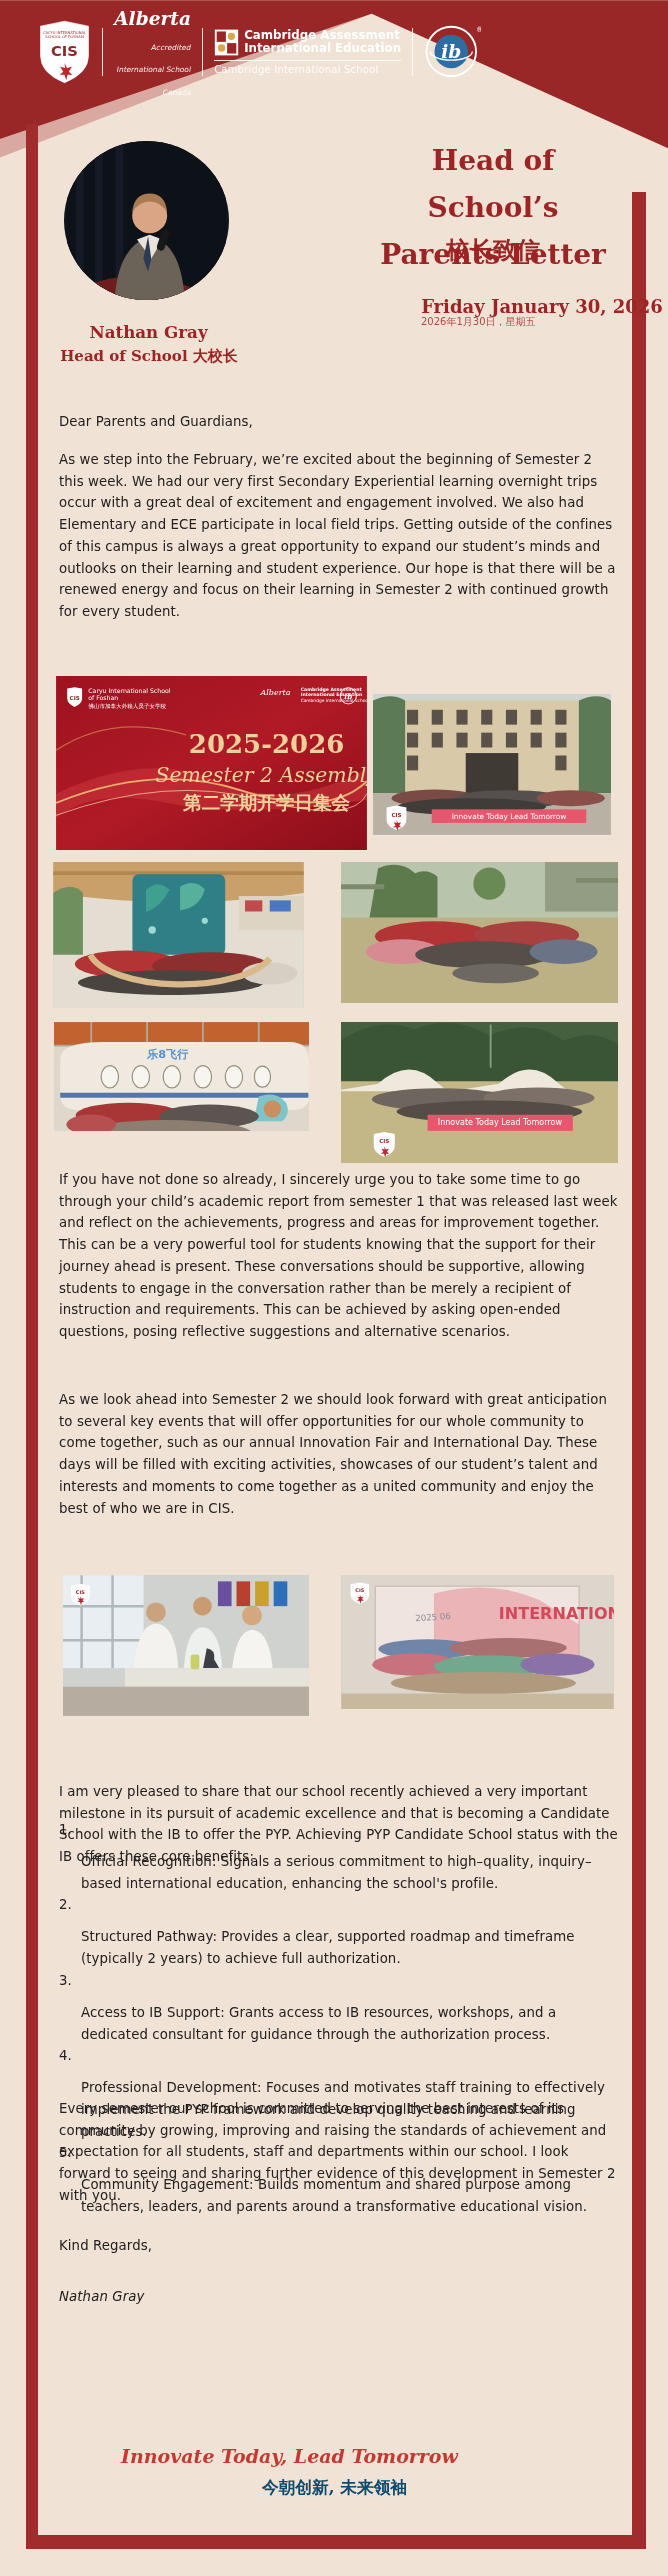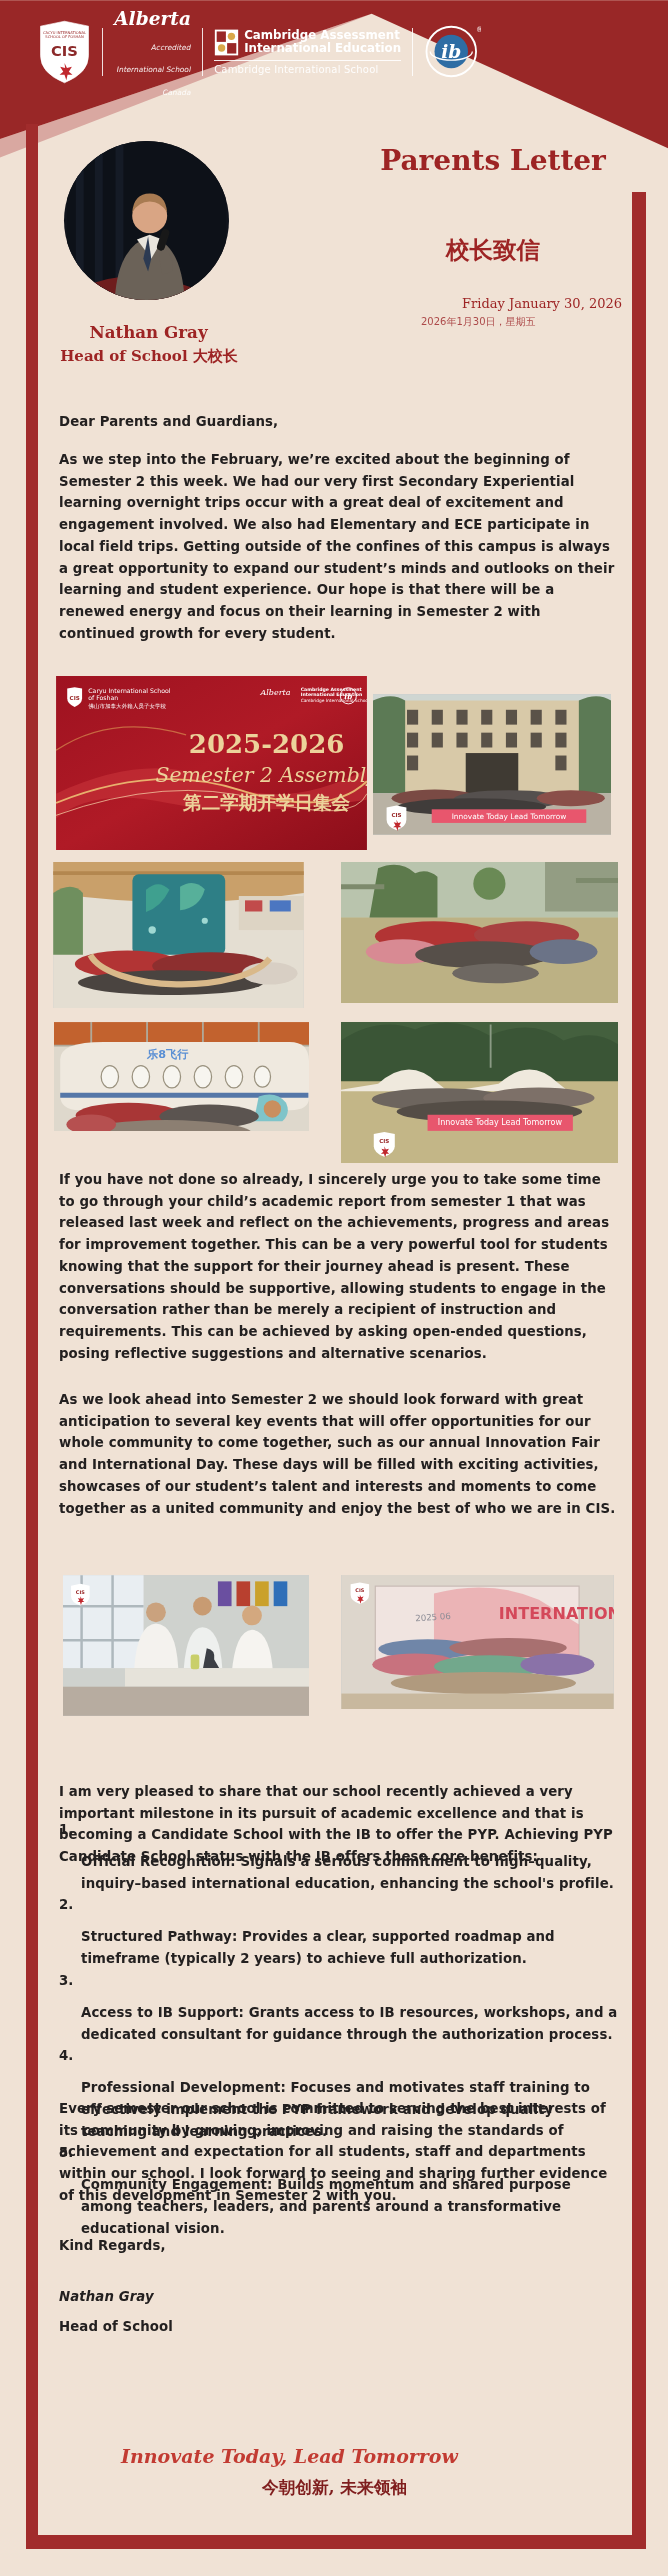--- a/index.html
+++ b/index.html
@@ -17,40 +17,40 @@
   .alberta .sm{font-size:7.4px;font-style:italic;opacity:.92;margin-top:13px;}
   .cambridge{display:flex;flex-direction:column;}
   .cam-top{display:flex;align-items:center;gap:5px;font-weight:bold;font-size:11.8px;line-height:1.1;}
   .cam-rule{height:1.2px;background:rgba(255,255,255,.9);margin:3.7px 0 3.1px 0;}
   .cam-sub{font-size:10px;letter-spacing:0.2px;opacity:.95;}
   .ib-badge{position:relative;width:57px;height:57px;flex:0 0 auto;}
   
   .title-font{font-family:"DejaVu Serif",serif;color:#9d2424;}
   .h-title{position:absolute;left:372px;top:137px;width:242px;text-align:center;font-weight:bold;font-size:28px;line-height:47px;}
   .h-title-zh{position:absolute;left:372px;top:234px;width:242px;text-align:center;font-weight:bold;font-size:23.5px;}
-  .h-date{position:absolute;left:421px;top:296px;width:242px;text-align:center;font-weight:normal;font-size:13px;}
+  .h-date{position:absolute;left:421px;top:296px;width:242px;text-align:center;font-weight:bold;font-size:18px;}
   .h-date-zh{position:absolute;left:421px;top:315px;width:242px;text-align:left;font-size:10px;color:#ad4a4a;}
   
   .portrait{position:absolute;left:64px;top:141px;width:165px;height:159px;border-radius:50%;overflow:hidden;background:#10141c;}
   .p-name{position:absolute;left:43px;top:322px;width:211px;text-align:center;font-weight:bold;font-size:16.7px;}
   .p-role{position:absolute;left:25px;top:347px;width:248px;text-align:center;font-weight:bold;font-size:15px;}
   
-  .body-txt{position:absolute;left:59px;width:560px;color:#232020;font-size:13.3px;line-height:21.7px;letter-spacing:0.1px;font-weight:bold;}
+  .body-txt{position:absolute;left:59px;width:560px;color:#232020;font-size:13.3px;line-height:21.7px;letter-spacing:0.1px;}
   .list-row{display:flex;}
   .list-num{width:22px;flex:0 0 auto;}
   .list-body{flex:1;margin-top:32px;}
   .sig-italic{font-style:italic;}
   
   .photo{position:absolute;overflow:hidden;background:#ccc;}
   .photo svg{display:block;}
   
   .foot-en{position:absolute;left:0;top:2445px;width:579px;text-align:center;
            font-family:"DejaVu Serif",serif;font-style:italic;font-weight:bold;font-size:19px;color:#c23b32;}
   .foot-zh{position:absolute;left:0;top:2476px;width:669px;text-align:center;
-           font-family:"DejaVu Serif",serif;font-weight:bold;font-size:16.7px;color:#7f1d1d;}
+           font-family:"DejaVu Serif",serif;font-weight:bold;font-size:16.7px;color:#0c4a6e;}
 </style>
 </head>
 <body>
 
 <div class="page">
 
   <svg class="hdr-svg" width="669" height="310" viewBox="0 0 1080 500">
     <polygon points="600,22 0,224 0,254" fill="#d9a8a1"></polygon>
     <polygon points="0,0 1080,0 1080,240 600,22 0,224" fill="#992727"></polygon>
   </svg>
@@ -96,20 +96,21 @@
     <svg class="ib-badge" viewBox="0 0 92 92">
       <circle cx="44" cy="46" r="40" fill="none" stroke="#fff" stroke-width="3"></circle>
       <circle cx="44" cy="46" r="27" fill="#2e6da4"></circle>
       <path d="M10 46 a34 14 0 0 0 68 0" fill="none" stroke="#fff" stroke-width="2"></path>
       <text x="44" y="56" text-anchor="middle" font-family="DejaVu Serif,serif" font-style="italic" font-weight="bold" font-size="30" fill="#fff">ib</text>
       <text x="84" y="14" font-size="12" fill="#fff">®</text>
     </svg>
   </div>
 
   <div class="h-title title-font">
+    <div>Head of School’s</div>
     <div>Parents Letter</div>
   </div>
   <div class="h-title-zh title-font">校长致信</div>
   <div class="h-date title-font">Friday January 30, 2026</div>
   <div class="h-date-zh">2026年1月30日，星期五</div>
 
   <div class="portrait">
     <svg width="165" height="159" viewBox="0 0 100 100">
       <rect width="100" height="100" fill="#0d1118"></rect>
       <path d="M8 0 v100 M20 0 v100 M33 0 v100" stroke="#151b26" stroke-width="5"></path>
@@ -151,21 +152,20 @@
     </div>
     <div class="list-row">
       <div class="list-num">5.</div>
       <div class="list-body">Community Engagement: Builds momentum and shared purpose among teachers, leaders, and parents around a transformative educational vision.</div>
     </div>
   </div>
 
   <div class="body-txt" style="top:2098px;">Every semester our school is committed to serving the best interests of its community by growing, improving and raising the standards of achievement and expectation for all students, staff and departments within our school. I look forward to seeing and sharing further evidence of this development in Semester 2 with you.</div>
   <div class="body-txt" style="top:2235px;">Kind Regards,</div>
   <div class="body-txt sig-italic" style="top:2286px;">Nathan Gray</div>
-  <div class="body-txt" style="top:2316px;">Head of School</div>
 
   <div class="photo" style="left:56px;top:676px;width:311px;height:174px;">
     <svg width="311" height="174" viewBox="0 0 502 281">
       <defs>
         <linearGradient id="pg" x1="0" y1="0" x2="1" y2="1">
           <stop offset="0" stop-color="#9e1220"></stop>
             <stop offset=".5" stop-color="#b01a26"></stop>
             <stop offset="1" stop-color="#8c0e1a"></stop>
         </linearGradient>
       </defs>

